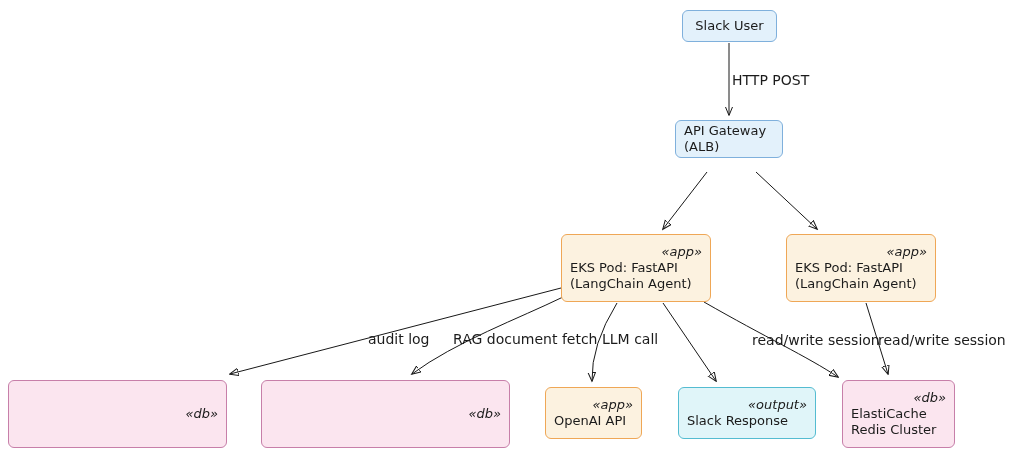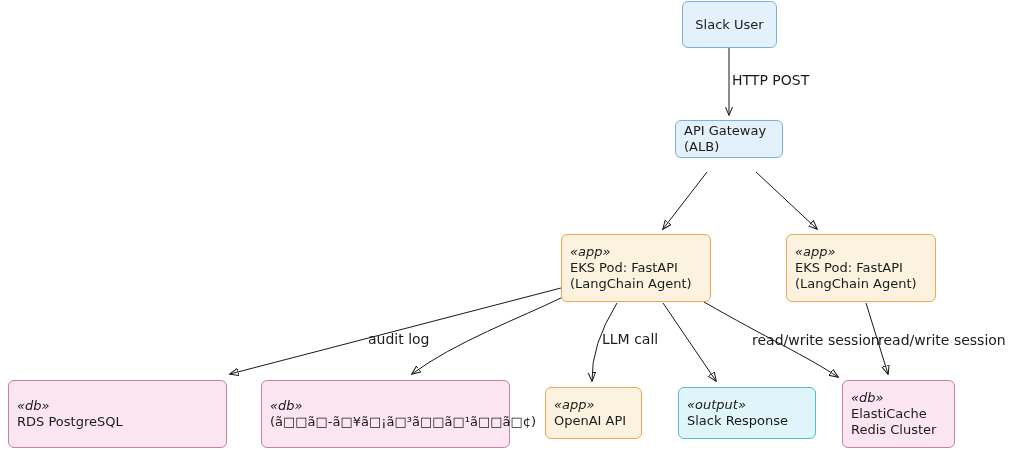--- a/index.html
+++ b/index.html
@@ -34,21 +34,21 @@
     padding: 5px 8px;
     font-size: 13px;
     line-height: 16px;
     color: var(--text, #1b1b1b);
     display: flex;
     flex-direction: column;
     justify-content: center;
   }
   .node .stereo {
     font-style: italic;
-    text-align: left;
+    text-align: right;
   }
   .node .bodyline {
     text-align: left;
     white-space: nowrap;
   }
   .node .centerline {
     text-align: center;
     white-space: nowrap;
   }
   .node.blue   { background: var(--blue-fill, #e3f1fb);   border-color: var(--blue-border, #7fb0dc); }
@@ -78,21 +78,21 @@
     <path d="M707,172 L663,229" marker-end="url(#arrow)"></path>
     <path d="M756,172 L817,229" marker-end="url(#arrow)"></path>
     <path d="M561,288 L230,374" marker-end="url(#arrow)"></path>
     <path d="M563,297 C520,318 455,342 412,374" marker-end="url(#arrow)"></path>
     <path d="M617,303 Q591,345 592,381" marker-end="url(#arrow)"></path>
     <path d="M663,303 L716,381" marker-end="url(#arrow)"></path>
     <path d="M704,302 C765,337 808,357 838,377" marker-end="url(#arrow)"></path>
     <path d="M866,303 L888,374" marker-end="url(#arrow)"></path>
   </svg>
 
-  <div class="node blue" style="left:682px; top:1px; width:95px; height:47px">
+  <div class="node blue" style="left:682px; top:10px; width:95px; height:32px">
     <div class="centerline">Slack User</div>
   </div>
 
   <div class="node blue" style="left:675px; top:120px; width:108px; height:38px">
     <div class="bodyline">API Gateway</div>
     <div class="bodyline">(ALB)</div>
   </div>
 
   <div class="node orange" style="left:561px; top:234px; width:150px; height:68px">
     <div class="stereo">«app»</div>
@@ -101,43 +101,42 @@
   </div>
 
   <div class="node orange" style="left:786px; top:234px; width:150px; height:68px">
     <div class="stereo">«app»</div>
     <div class="bodyline">EKS Pod: FastAPI</div>
     <div class="bodyline">(LangChain Agent)</div>
   </div>
 
   <div class="node pink" style="left:8px; top:380px; width:219px; height:68px">
     <div class="stereo">«db»</div>
-    <div class="bodyline">RDS PostgreSQL</div>
   </div>
 
   <div class="node pink" style="left:261px; top:380px; width:249px; height:68px">
     <div class="stereo">«db»</div>
-    <div class="bodyline">(ã□□ã□-ã□¥ã□¡ã□³ã□□ã□¹ã□□ã□¢)</div>
   </div>
 
   <div class="node orange" style="left:545px; top:387px; width:97px; height:52px">
     <div class="stereo">«app»</div>
     <div class="bodyline">OpenAI API</div>
   </div>
 
   <div class="node cyan" style="left:678px; top:387px; width:138px; height:52px">
     <div class="stereo">«output»</div>
     <div class="bodyline">Slack Response</div>
   </div>
 
   <div class="node pink" style="left:842px; top:380px; width:113px; height:68px">
     <div class="stereo">«db»</div>
     <div class="bodyline">ElastiCache</div>
     <div class="bodyline">Redis Cluster</div>
   </div>
 
   <div class="edge-label" style="left:732px; top:73px">HTTP POST</div>
   <div class="edge-label" style="left:368px; top:332px">audit log</div>
+  <div class="edge-label" style="left:453px; top:332px">RAG document fetch</div>
   <div class="edge-label" style="left:602px; top:332px">LLM call</div>
   <div class="edge-label" style="left:752px; top:333px">read/write session</div>
   <div class="edge-label" style="left:878px; top:333px">read/write session</div>
 
 </div>
 
 </body></html>

